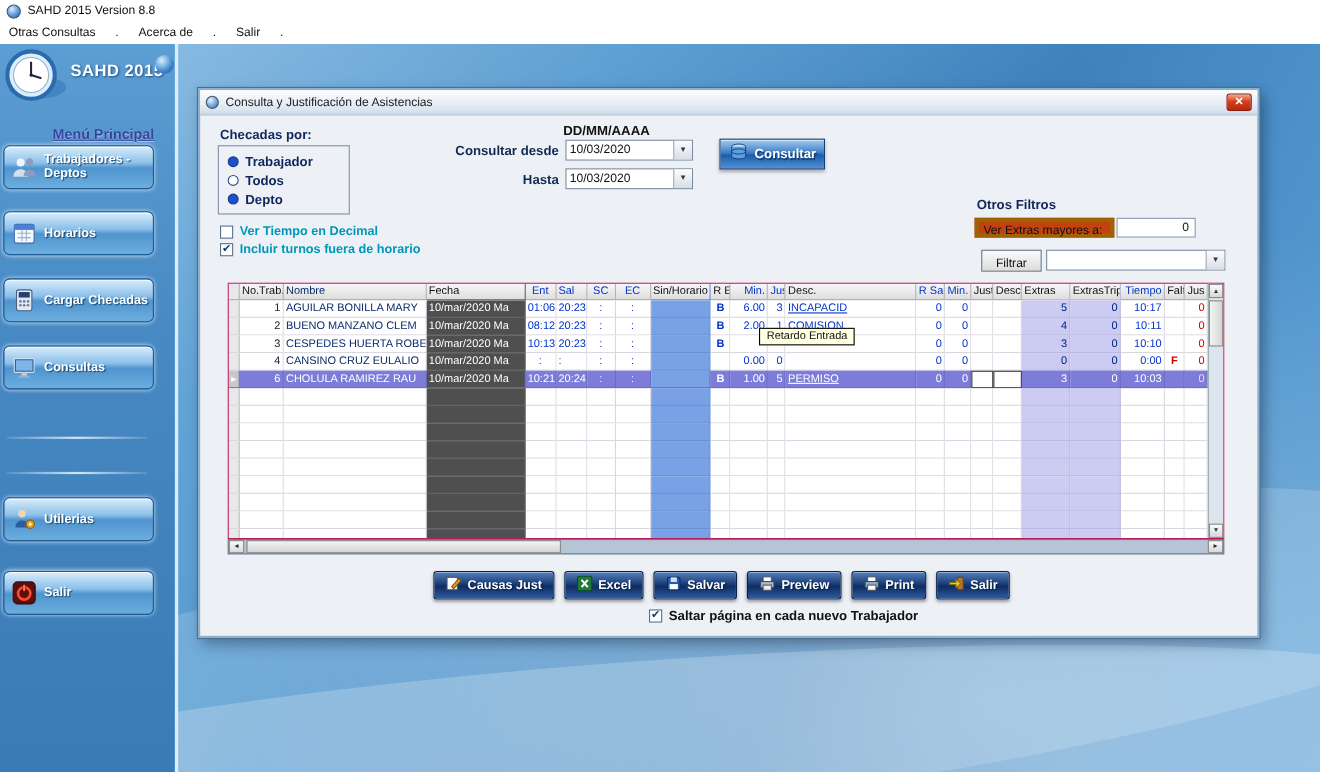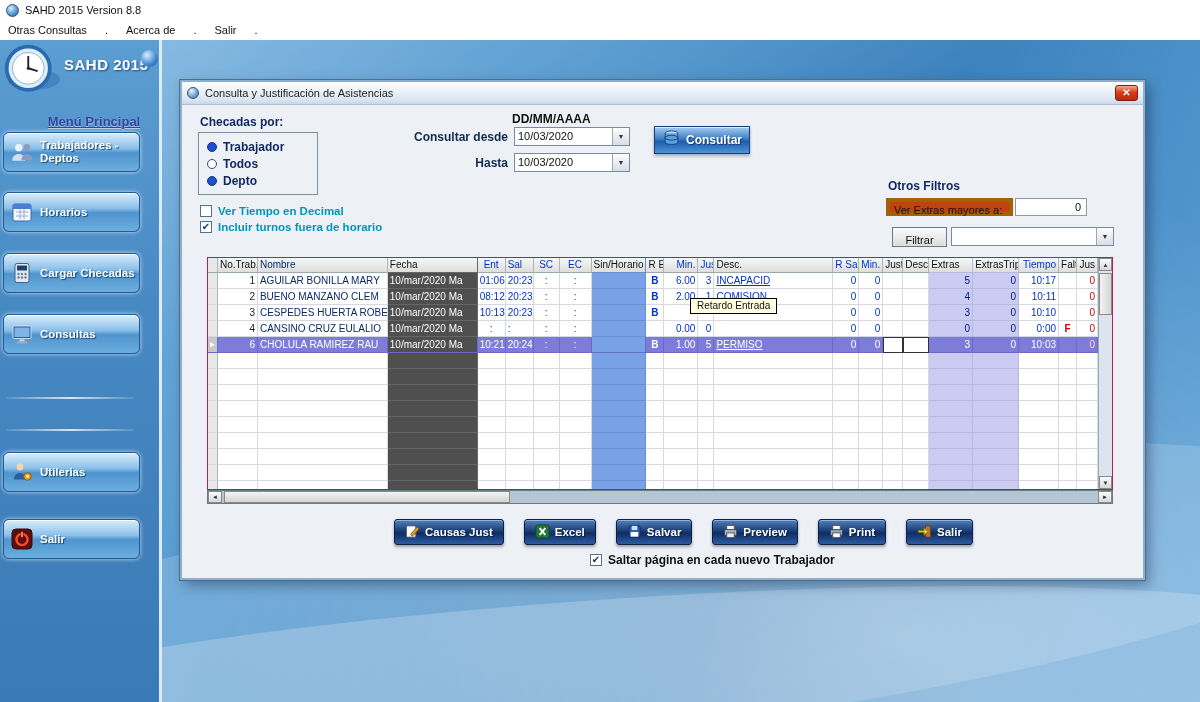--- a/index.html
+++ b/index.html
@@ -149,21 +149,21 @@
   .hs-btn { width:14px; background:linear-gradient(180deg,#fbfbfb,#d8d8d8); border:1px solid #8a8a8a;
     font-size:6px; color:#222; display:flex; align-items:center; justify-content:center; cursor:pointer; }
   .hs-track { flex:1; position:relative; }
   .hs-thumb { position:absolute; left:2px; top:0; width:286px; height:12px;
     background:linear-gradient(180deg,#f4f4f4,#d4d4d4); border:1px solid #8a8a8a; cursor:pointer; }
 
   .tooltip { position:absolute; left:508px; top:193px; background:#ffffe1; border:1px solid #000;
     font-size:10px; color:#111; padding:1px 6px 2px; z-index:30; }
 
   
-  .footer-btns { position:absolute; left:212px; top:414px; display:flex; gap:20px; }
+  .footer-btns { position:absolute; left:212px; top:414px; display:flex; gap:9px; }
   .f-btn { height:26px; padding:0 10px; border-radius:3px; border:1px solid #0a2248; cursor:pointer;
     display:flex; align-items:center; gap:5px; color:#fff; font-size:11.5px; font-weight:bold;
     background:linear-gradient(180deg,#5581bd,#1a3d77 45%,#0f2d60 55%,#2c5ba2);
     box-shadow:0 2px 3px rgba(0,0,30,.35), inset 0 1px 0 rgba(255,255,255,.4);
     text-shadow:1px 1px 1px #0a2248; }
   .footer-chk { left:408px; top:448px; }
 </style>
 </head>
 <body>
 

